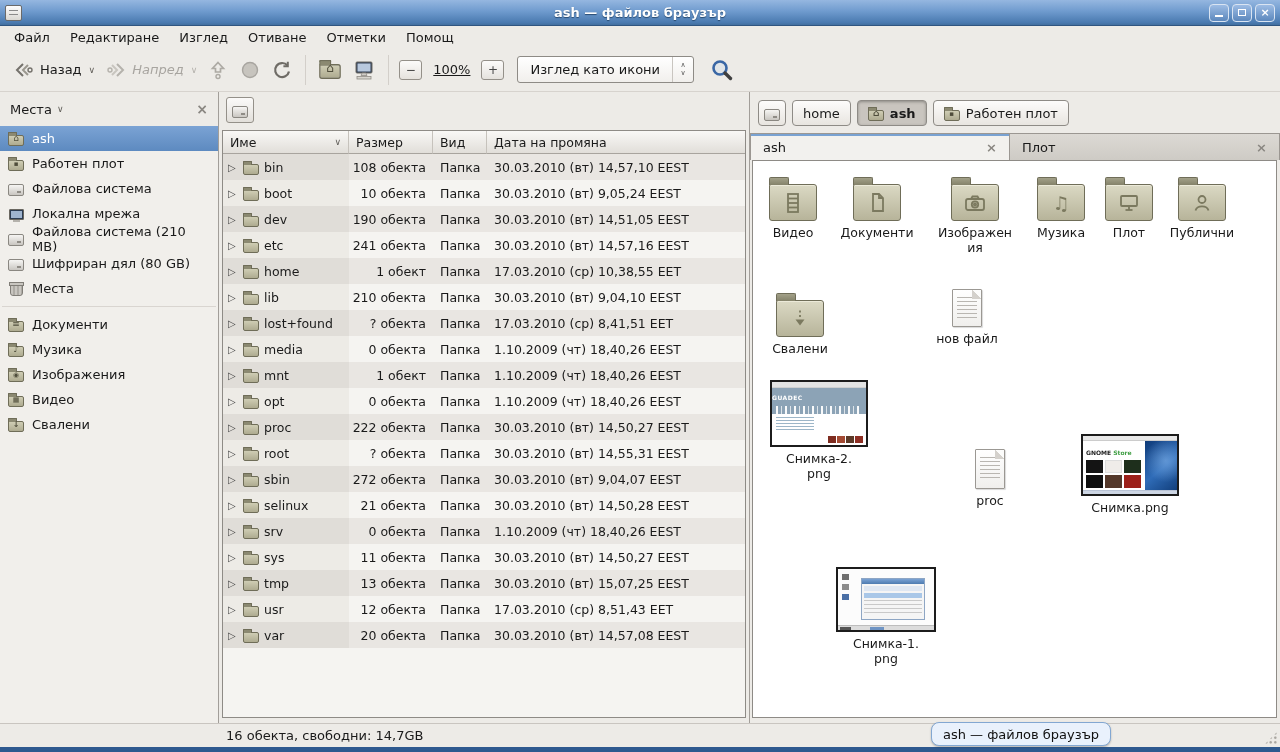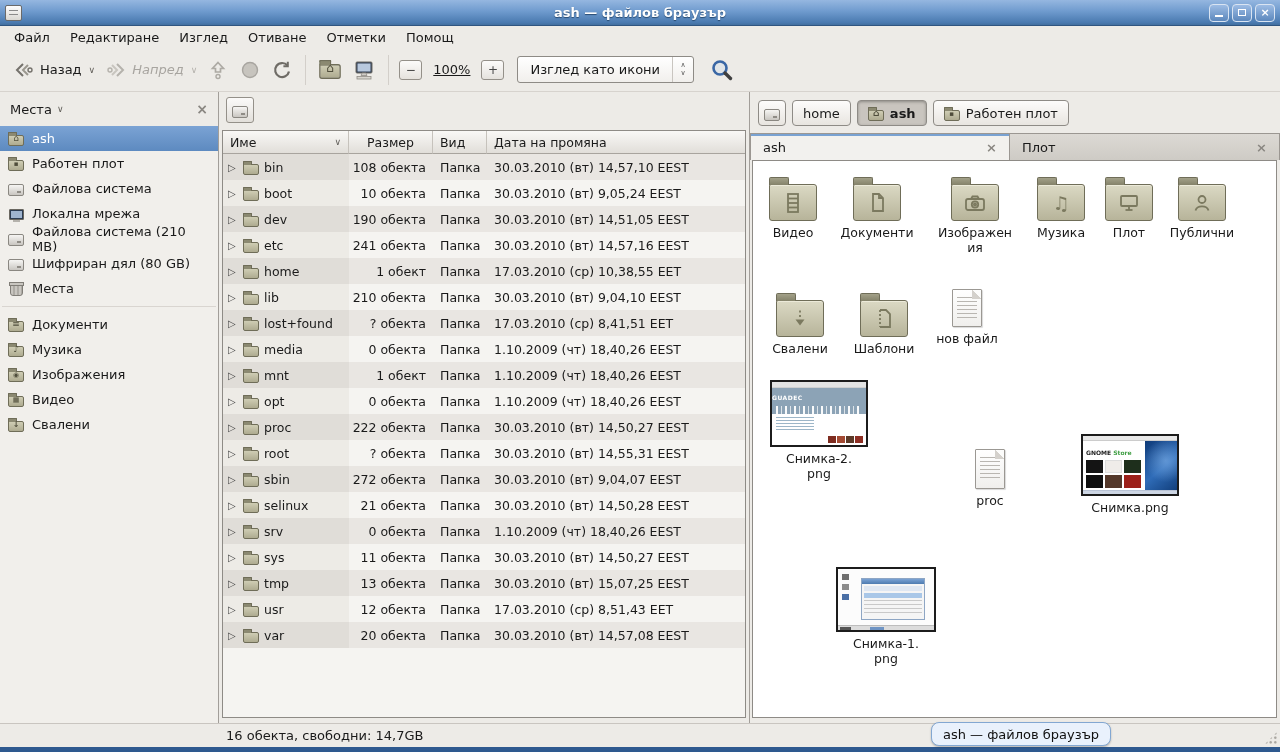--- a/index.html
+++ b/index.html
@@ -65,21 +65,21 @@
   .ic-trash::before { content:""; position:absolute; left:-2px; right:-2px; top:-3px; height:2px; background:#c9c6c0; border:1px solid #807d77; }
 
   
   .midpane { position:absolute; left:220px; top:92px; width:530px; bottom:29px; border-right:1px solid #a29e99; background:#edebe7; }
   .mini-tb { height:36px; padding:5px 0 0 6px; }
   .mini-btn { width:28px; height:26px; border:1px solid #949089; border-radius:3px; background:linear-gradient(#fbfaf9,#e2dfda); display:flex; align-items:center; justify-content:center; }
   .tree { position:absolute; left:2px; right:3px; top:38px; bottom:5px; border:1px solid #8e8b86; background:#f5f4f1; display:flex; flex-direction:column; overflow:hidden; }
   .thead { display:flex; height:23px; flex:none; }
   .th { background:linear-gradient(#f9f8f6,#e1ded9); border-right:1px solid #c6c2bc; border-bottom:1px solid #a8a49e; display:flex; align-items:center; padding:0 7px; font-size:12.5px; }
   .th-name { width:126px;justify-content:center; }
-  .th-size { width:84px;justify-content:center; }
+  .th-size { width:84px; }
   .th-type { width:54px; }
   .th-date { flex:1; border-right:none; }
   .sort-arrow { margin-left:auto; font-size:9px; color:#5f5c57; }
   .trow { display:flex; height:26px; flex:none; }
   .trow:nth-of-type(odd) { background:#e9e6e2; }
   .trow:nth-of-type(even) { background:#f5f4f1; }
   .trow:nth-of-type(odd) .c-name { background:#e0ddd8; }
   .trow:nth-of-type(even) .c-name { background:#edebe6; }
   .cell { display:flex; align-items:center; font-size:12.5px; padding:0 7px; overflow:hidden; white-space:nowrap; }
   .c-name { width:126px; padding-left:5px; gap:5px; }
@@ -693,33 +693,20 @@
                 <svg width="26" height="26" viewBox="0 0 26 26">
                   <line x1="13" y1="4.5" x2="13" y2="6.5"></line>
                   <line x1="13" y1="9" x2="13" y2="11"></line>
                   <path d="M8.5 13.5 h9 L13 19.5 z" fill="#7b795f" stroke="none"></path>
                 </svg>
               </span>
             </span>
           </span>
         <span class="ivlabel">Свалени</span>
       </div>
-      <div class="ivitem" id="iv-templ">
-        <span class="f48wrap">
-            <span class="folder48">
-              <span class="emblem">
-                <svg width="26" height="26" viewBox="0 0 26 26">
-                  <path d="M9 4 h6 l4 4 v13 h-10"></path>
-                  <line x1="9" y1="4" x2="9" y2="21" stroke-dasharray="2 2"></line>
-                </svg>
-              </span>
-            </span>
-          </span>
-        <span class="ivlabel">Шаблони</span>
-      </div>
       <div class="ivitem" id="iv-newfile">
         <span class="fileicon">
             <span class="flines"></span>
           </span>
         <span class="ivlabel">нов файл</span>
       </div>
 
       <div class="ivitem" id="iv-shot2">
         <span class="thumb t2">
           <span class="t2-bar"></span>

